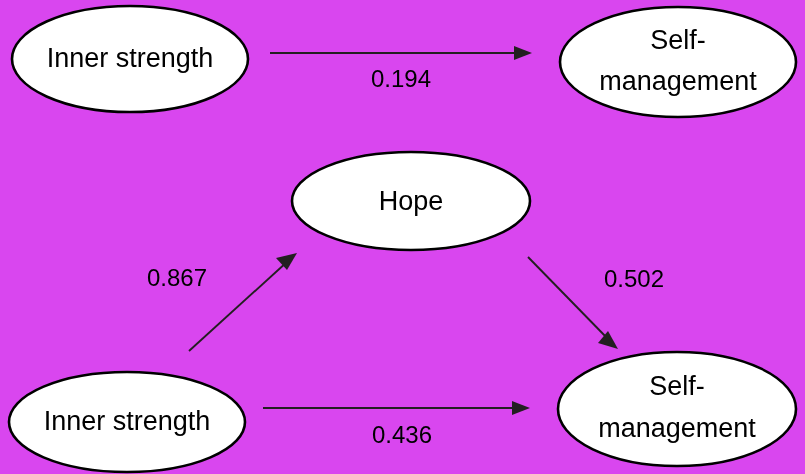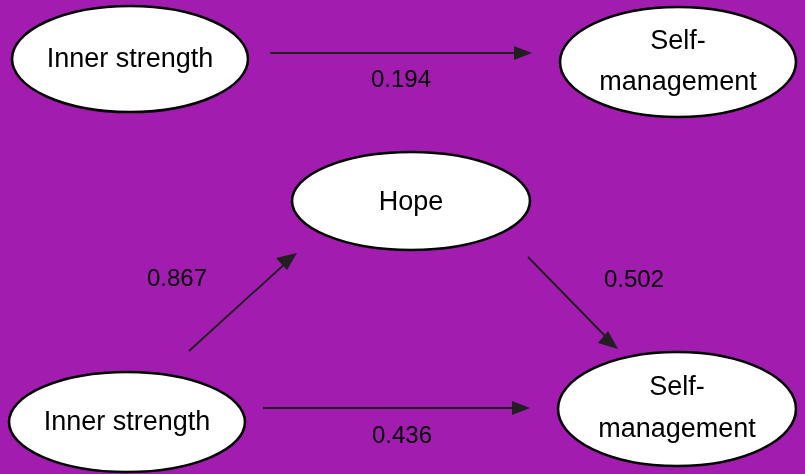--- a/index.html
+++ b/index.html
@@ -4,21 +4,21 @@
 <style>
   html, body {
     margin: 0;
     padding: 0;
     background: #ffffff;
   }
   #canvas {
     position: relative;
     width: 805px;
     height: 474px;
-    background: #a21caf;
+    background: #d946ef;
     overflow: hidden;
     font-family: "Liberation Sans", sans-serif;
   }
   #diagram-svg {
     position: absolute;
     left: 0;
     top: 0;
     width: 805px;
     height: 474px;
   }

